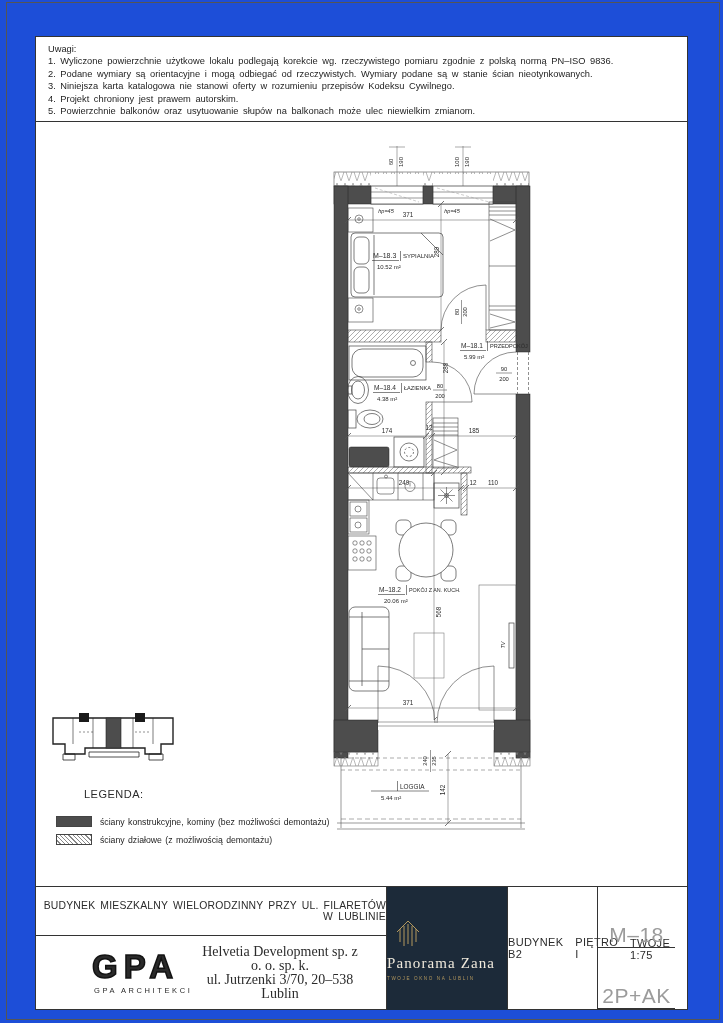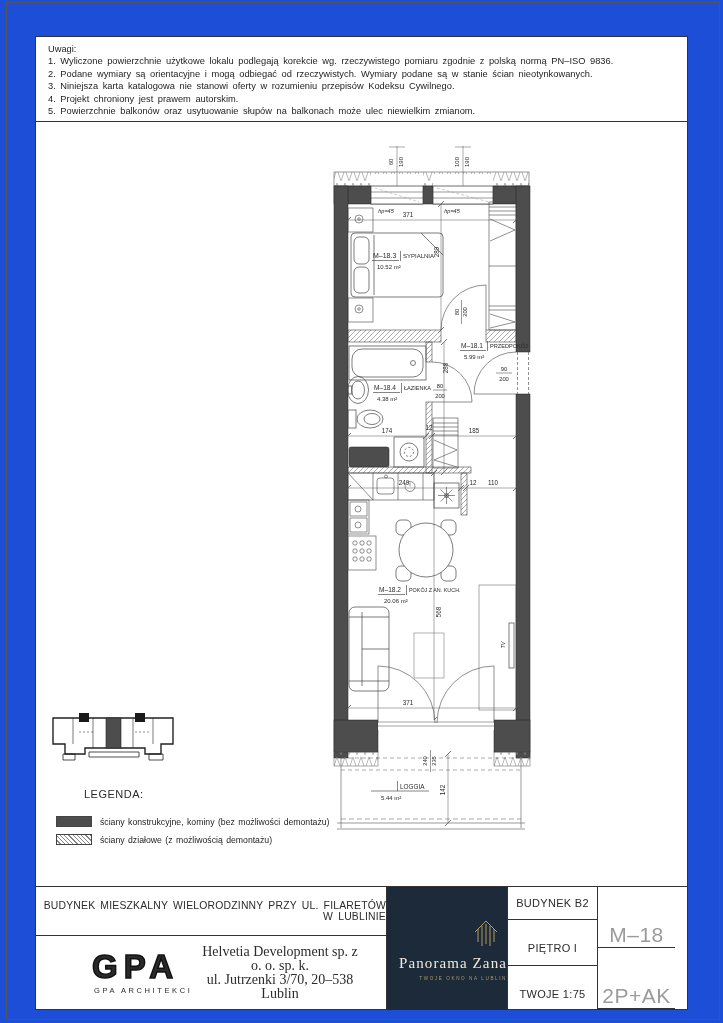--- a/index.html
+++ b/index.html
@@ -11,25 +11,25 @@
   .notes{height:85px;border-bottom:1px solid #333;box-sizing:border-box;
          padding:6px 10px 0 12px;font-size:9.3px;line-height:12.4px;color:#1d1d1d;word-spacing:2px;}
   .drawing-area{position:relative;height:764px;}
   .titleblock{height:124px;border-top:1px solid #333;box-sizing:border-box;display:flex;}
   .tb-left{width:350px;box-sizing:border-box;display:flex;flex-direction:column;}
   .tb-title{height:48px;border-bottom:1px solid #333;display:flex;align-items:center;justify-content:center;
             font-size:10.4px;letter-spacing:.2px;text-align:right;color:#2b2b2b;word-spacing:2px;}
   .tb-bottom{flex:1;display:flex;align-items:center;}
   .gpa{margin-left:42px;}
   .dev{margin-left:auto;margin-right:22px;font-size:14px;line-height:14px;text-align:center;color:#2b2b2b;font-family:Liberation Serif, serif;}
-  .tb-brand{width:121px;box-sizing:border-box;display:flex;flex-direction:column;align-items:flex-end;
+  .tb-brand{width:121px;box-sizing:border-box;display:flex;flex-direction:column;align-items:flex-start;
             justify-content:center;border-left:1px solid #333;}
   .brand-name{font-family:"Liberation Serif",serif;font-size:15px;letter-spacing:1.1px;color:#efe9dc;margin-top:5px;}
   .brand-tag{font-size:4.6px;letter-spacing:1.6px;margin-top:4px;}
-  .tb-labels{width:90px;box-sizing:border-box;border-left:1px solid #333;display:flex;flex-direction:column;gap:12px;}
+  .tb-labels{width:90px;box-sizing:border-box;border-left:1px solid #333;display:flex;flex-direction:row;gap:12px;}
   .tb-values{width:78px;box-sizing:border-box;border-left:1px solid #333;display:flex;flex-direction:column;}
   .tb-cell{flex:1;display:flex;align-items:center;justify-content:center;border-bottom:1px solid #333;}
   .tb-cell:last-child{border-bottom:none;}
   .tb-label{font-size:11px;color:#2b2b2b;letter-spacing:.3px;}
   .tb-value{font-size:21px;color:#9b9b9b;letter-spacing:.5px;margin-top:36px;}
   .tb-value.small{font-size:19px;}
   .legend{position:absolute;left:20px;top:666px;}
   .legend-title{font-size:11px;letter-spacing:.5px;color:#2b2b2b;margin-bottom:16px;padding-left:28px;}
   .legend-row{display:flex;align-items:flex-end;margin-bottom:7px;}
   .sw{width:36px;height:11px;margin-right:8px;border:1px solid #444;box-sizing:border-box;}

